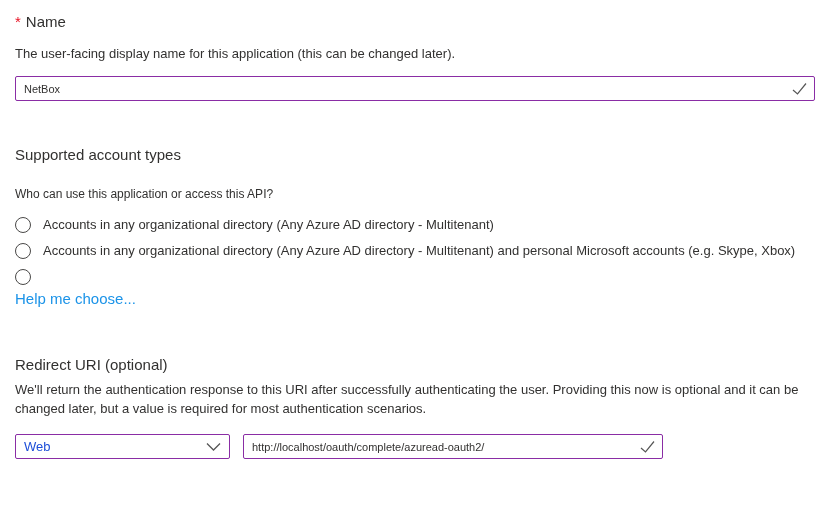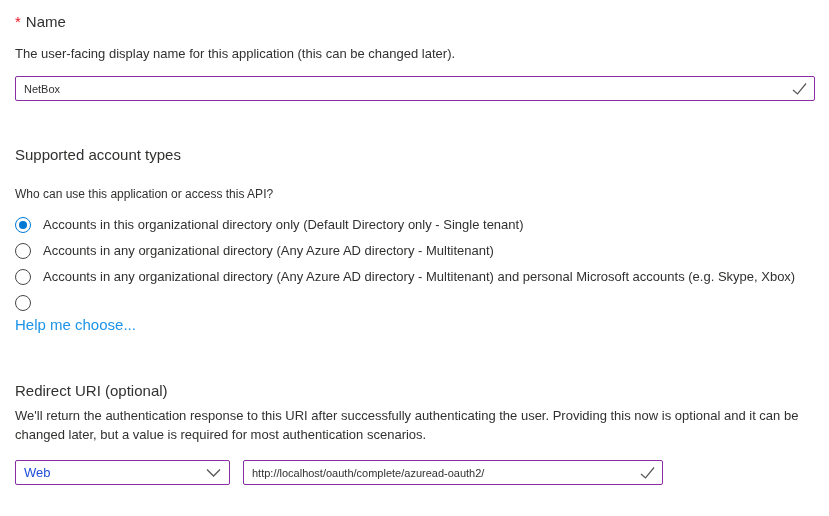--- a/index.html
+++ b/index.html
@@ -173,24 +173,20 @@
         </svg>
     </span>
   </div>
 
   
   <div class="section-title account-title">Supported account types</div>
   <div class="question">Who can use this application or access this API?</div>
 
   <div class="radio-list">
     <div class="radio-row">
-      <span class="radio checked"></span>
-      <span class="radio-label">Accounts in this organizational directory only (Default Directory only - Single tenant)</span>
-    </div>
-    <div class="radio-row">
       <span class="radio"></span>
       <span class="radio-label">Accounts in any organizational directory (Any Azure AD directory - Multitenant)</span>
     </div>
     <div class="radio-row">
       <span class="radio"></span>
       <span class="radio-label">Accounts in any organizational directory (Any Azure AD directory - Multitenant) and personal Microsoft accounts (e.g. Skype, Xbox)</span>
     </div>
     <div class="radio-row">
       <span class="radio"></span>
     </div>

